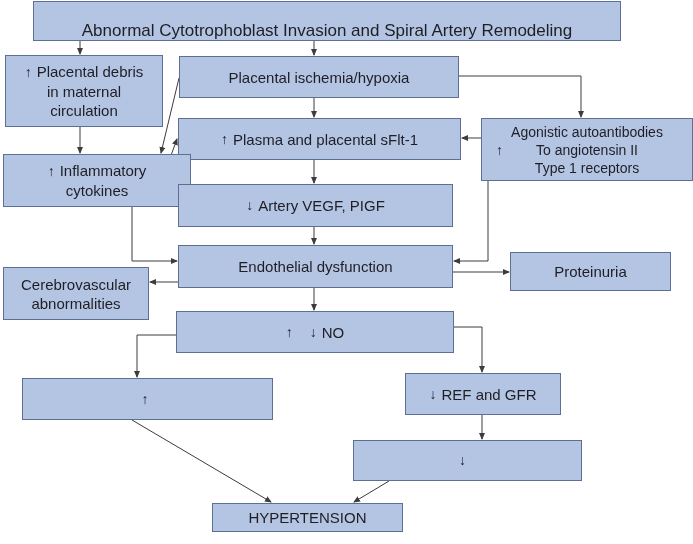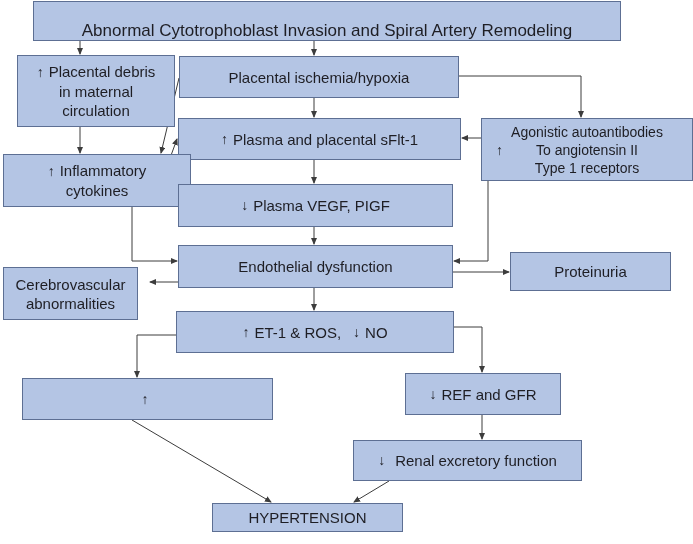--- a/index.html
+++ b/index.html
@@ -5,30 +5,30 @@
   html, body { margin: 0; padding: 0; background: #ffffff; }
   body { width: 693px; height: 544px; position: relative; overflow: hidden;
          font-family: "Liberation Sans", sans-serif; color: #1e1e24; }
   .box { position: absolute; background: #b4c5e4; border: 1px solid #5d6f93;
          box-sizing: border-box; display: flex; align-items: center; justify-content: center;
          text-align: center; font-size: 15px; line-height: 19px; }
   .box .arr { font-size: 14px; margin-right: 5px; }
   .box .txt { display: inline-block; }
   svg.links { position: absolute; left: 0; top: 0; pointer-events: none; }
   #b-top { left: 33px; top: 1px; width: 588px; height: 40px; font-size: 17px; align-items: flex-end; }
-  #b-debris { left: 17px; top: 55px; width: 158px; height: 72px; }
+  #b-debris { left: 5px; top: 55px; width: 158px; height: 72px; }
   #b-ischemia { left: 179px; top: 56px; width: 280px; height: 42px; }
   #b-sflt { left: 178px; top: 118px; width: 283px; height: 42px; }
   #b-agon { left: 481px; top: 118px; width: 212px; height: 63px; font-size: 14px; line-height: 18px; }
   #b-agon .arr { position: absolute; left: 14px; top: 22px; }
   #b-inflam { left: 3px; top: 154px; width: 188px; height: 53px; }
   #b-vegf { left: 178px; top: 184px; width: 275px; height: 43px; }
   #b-endo { left: 178px; top: 245px; width: 275px; height: 43px; }
   #b-prot { left: 510px; top: 252px; width: 161px; height: 39px; text-align: center; }
-  #b-cereb { left: 3px; top: 267px; width: 135px; height: 53px; }
+  #b-cereb { left: 3px; top: 267px; width: 146px; height: 53px; }
   #b-et1 { left: 176px; top: 311px; width: 278px; height: 42px; }
   #b-tpr { left: 22px; top: 378px; width: 251px; height: 42px; }
   #b-ref { left: 405px; top: 373px; width: 156px; height: 42px; }
   #b-renal { left: 353px; top: 440px; width: 229px; height: 41px; }
   #b-htn { left: 212px; top: 503px; width: 191px; height: 29px; }
 </style>
 </head>
 <body>
 
 <svg class="links" width="693" height="544">
@@ -93,54 +93,52 @@
 
 <div class="box" id="b-inflam">
   <div>
     <div><span class="arr">↑</span><span>Inflammatory</span></div>
     <div>cytokines</div>
   </div>
 </div>
 
 <div class="box" id="b-vegf">
   <span class="arr">↓</span>
-  <span class="txt">Plasma VEGF, PIGF</span>
+  <span class="txt">Artery VEGF, PIGF</span>
 </div>
 
 <div class="box" id="b-endo">
   <span class="txt">Endothelial dysfunction</span>
 </div>
 
 <div class="box" id="b-prot">
   <span class="txt">Proteinuria</span>
 </div>
 
 <div class="box" id="b-cereb">
   <div>
     <div>Cerebrovascular</div>
     <div>abnormalities</div>
   </div>
 </div>
 
 <div class="box" id="b-et1">
   <span class="arr">↑</span>
-  <span class="txt">ET-1 &amp; ROS,</span>
   <span class="arr" style="margin-left:12px">↓</span>
   <span class="txt">NO</span>
 </div>
 
 <div class="box" id="b-tpr">
   <span class="arr">↑</span>
 </div>
 
 <div class="box" id="b-ref">
   <span class="arr">↓</span>
   <span class="txt">REF and GFR</span>
 </div>
 
 <div class="box" id="b-renal">
   <span class="arr" style="margin-right:10px">↓</span>
-  <span class="txt">Renal excretory function</span>
 </div>
 
 <div class="box" id="b-htn">
   <span class="txt">HYPERTENSION</span>
 </div>
 
 </body></html>

